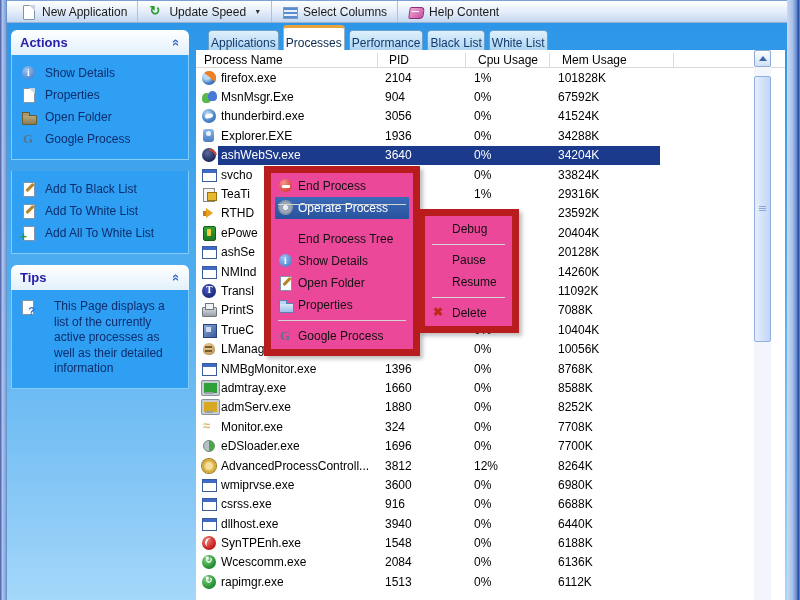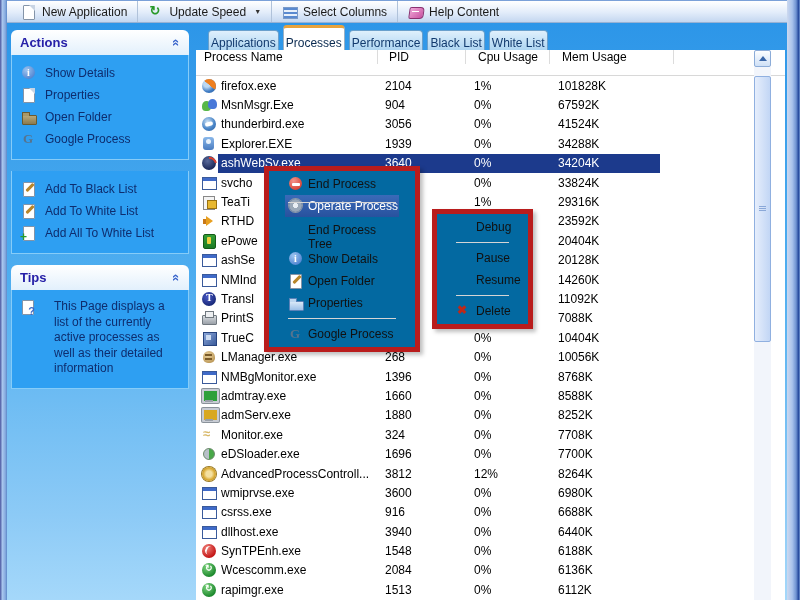--- a/index.html
+++ b/index.html
@@ -46,21 +46,21 @@
   .tabs { display:flex; height:22px; margin-left:12px; align-items:flex-end; gap:4px; }
   .tab { height:20px; padding:0 2px; display:flex; align-items:flex-end; font-size:12px;
     color:#123a6e; background:linear-gradient(#dff0fc,#aed5f2); border:1px solid #6aa0cc;
     border-bottom:none; border-radius:4px 4px 0 0; cursor:pointer; white-space:nowrap; }
   .tab.active { height:25px; background:#fff; border-color:#9ab0c4; border-top:3px solid #e8a33d;
     color:#0a2a50; position:relative; z-index:2; }
 
   .content { position:absolute; left:0; top:22px; right:0; bottom:0; background:#fff; overflow:hidden; }
 
   
-  .thead { height:26px; display:flex; align-items:flex-start; font-size:12px; color:#000;
+  .thead { height:18px; display:flex; align-items:flex-end; font-size:12px; color:#000;
     border-bottom:1px solid #d8d8d8; }
   .th { display:flex; align-items:center; padding-left:12px; border-right:1px solid #dcdcdc; }
   .th-name { width:182px; padding-left:8px; }
   .th-pid { width:88px; padding-left:11px; }
   .th-cpu { width:84px; }
   .th-mem { width:124px; }
   .th-extra { flex:1; border-right:none; }
 
   .trow { height:19.4px; display:flex; align-items:center; position:relative; font-size:12px; color:#000; }
   .trow .ic { margin-left:5px; }
@@ -77,24 +77,24 @@
   .vs-btn { height:17px; background:linear-gradient(#fdfeff,#cfe0f6); border:1px solid #8cacd8;
     border-radius:2px; display:flex; align-items:center; justify-content:center; }
   .vs-arrow { width:0; height:0; border-left:4px solid transparent; border-right:4px solid transparent;
     border-bottom:5px solid #3a66a8; }
   .vs-thumb { position:absolute; top:26px; left:0; right:0; height:266px; border-radius:2px;
     background:linear-gradient(90deg,#e6eefc,#c2d6f5); border:1px solid #90b0e0; }
   .vs-thumb::after { content:''; position:absolute; left:4px; right:4px; top:50%; margin-top:-3px; height:6px;
     background:repeating-linear-gradient(180deg,#8aa8d8 0 1px,transparent 1px 2px); }
 
   
-  .menu { position:absolute; background:#0369a1; border:5px solid #b91c1c; z-index:40;
-    box-shadow:3px 3px 4px rgba(0,0,0,.25); padding:2px 16px; }
+  .menu { position:absolute; background:#ec4899; border:7px solid #b91c1c; z-index:40;
+    box-shadow:3px 3px 4px rgba(0,0,0,.25); padding:2px 4px; }
   .main-menu { left:264px; top:166px; width:156px; }
-  .sub-menu { left:432px; top:209px; width:101px; }
+  .sub-menu { left:418px; top:209px; width:101px; }
   .menu-item { height:22px; display:flex; align-items:center; font-size:12px; color:#111;
     position:relative; cursor:pointer; }
   .mi-ic { margin:0 4px 0 3px; }
   .menu-item.highlighted { background:linear-gradient(#3a6ab8,#28529e); color:#fff; }
   .menu-item.has-submenu::after { content:'▶'; font-size:8px; color:#fff; position:absolute; right:6px; top:7px; }
   .menu-item.sep-after { margin-bottom:9px; }
   .menu-item.sep-after::after { content:''; position:absolute; left:3px; right:3px; bottom:-5px; height:1px; background:#d5d5d5; }
 
   
   .ic { position:relative; width:16px; height:16px; display:inline-block; flex:none; }
@@ -340,21 +340,21 @@
             <div class="trow">
               <span class="ic ic-thunderbird"></span>
               <span class="c-name">thunderbird.exe</span>
               <span class="c-pid">3056</span>
               <span class="c-cpu">0%</span>
               <span class="c-mem">41524K</span>
             </div>
             <div class="trow">
               <span class="ic ic-explorer"></span>
               <span class="c-name">Explorer.EXE</span>
-              <span class="c-pid">1939</span>
+              <span class="c-pid">1936</span>
               <span class="c-cpu">0%</span>
               <span class="c-mem">34288K</span>
             </div>
             <div class="trow selected">
               <span class="ic ic-ashweb"></span>
               <span class="c-name">ashWebSv.exe</span>
               <span class="c-pid">3640</span>
               <span class="c-cpu">0%</span>
               <span class="c-mem">34204K</span>
             </div>

